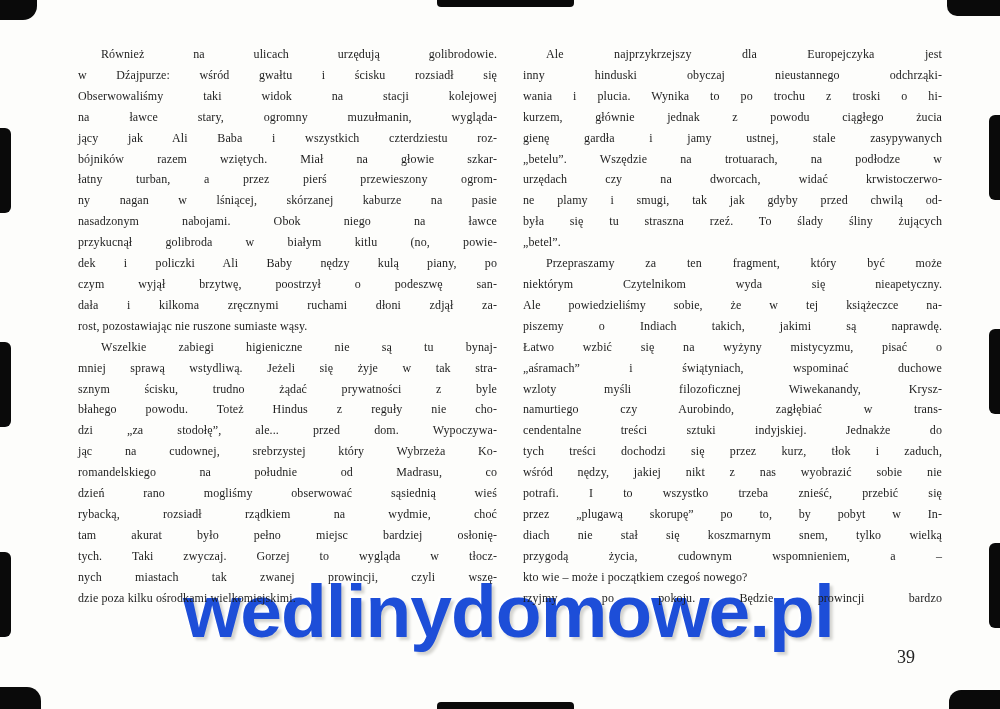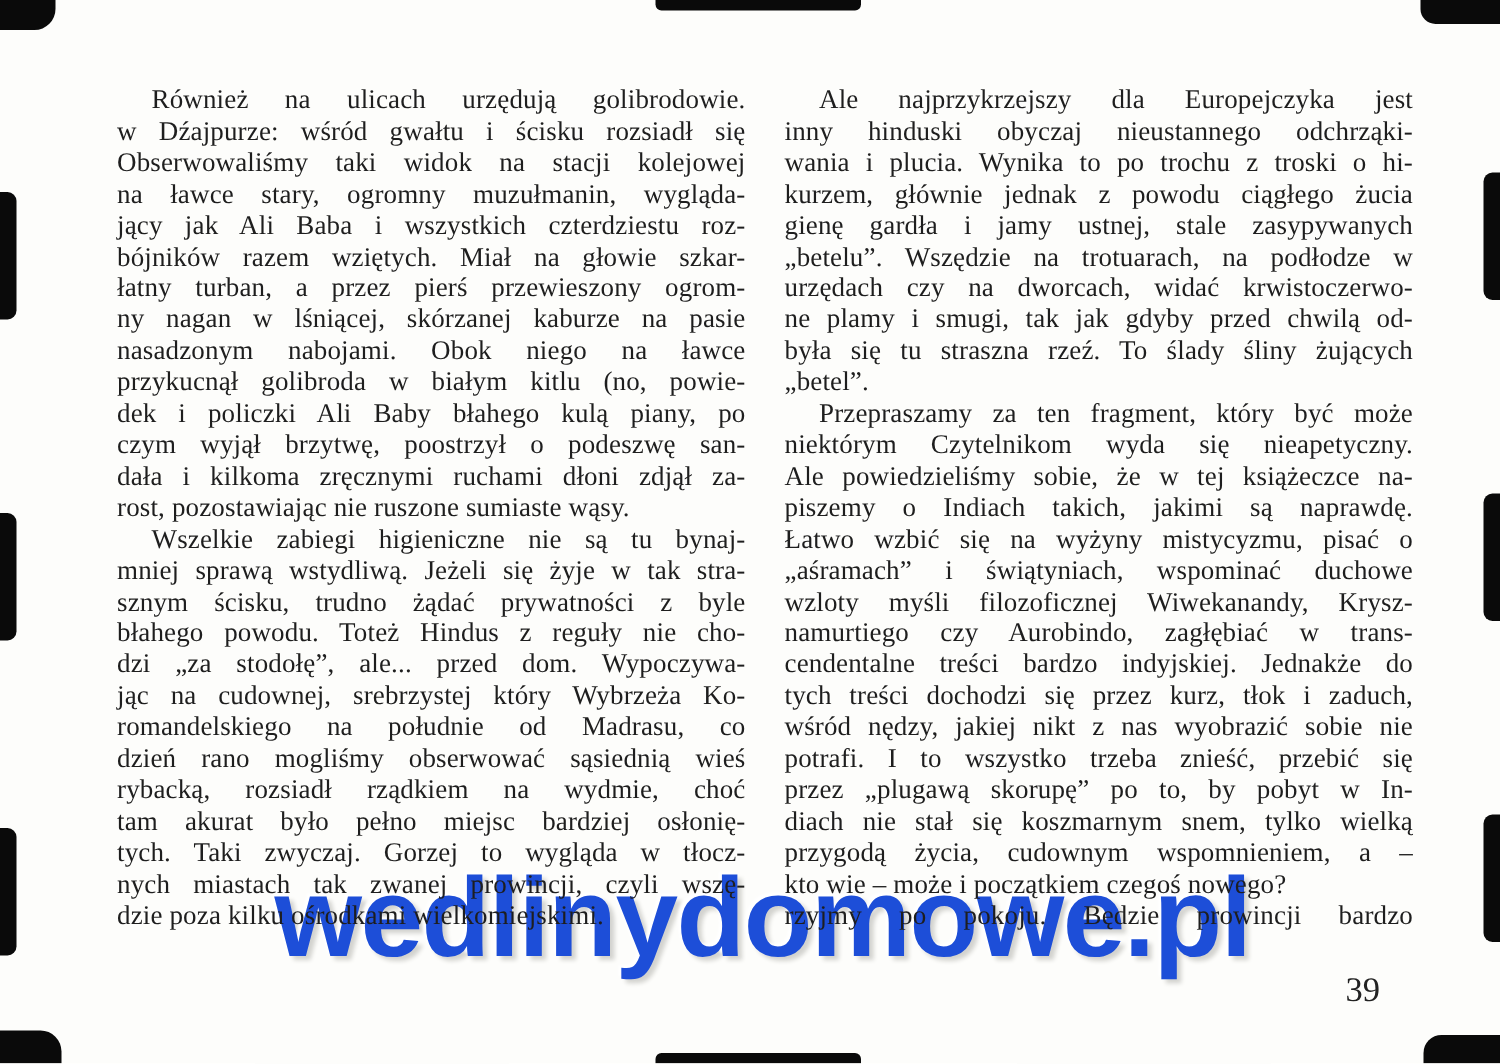--- a/index.html
+++ b/index.html
@@ -6,23 +6,23 @@
   .page {
     position: relative;
     width: 1000px;
     height: 709px;
     background: #fdfdfb;
     overflow: hidden;
     font-family: "Liberation Serif", serif;
   }
   .column {
     position: absolute;
-    top: 56px;
+    top: 44px;
     width: 419px;
-    font-size: 18px;
+    font-size: 12px;
     line-height: 20.9px;
     color: #1e1e1e;
     z-index: 2;
     letter-spacing: 0.1px;
   }
   .col-left  { left: 78px; }
   .col-right { left: 523px; }
   .paragraph { margin: 0; }
   .line {
     text-align: justify;
@@ -41,21 +41,21 @@
     letter-spacing: -1px;
     white-space: nowrap;
     color: #1d4ed8;
     text-shadow: -2px -2px 2px #ffffff, 3px 3px 3px #d3d3cf;
     z-index: 1;
   }
   .page-number {
     position: absolute;
     left: 897px;
     top: 647px;
-    font-size: 23px;
+    font-size: 18px;
     color: #222222;
     z-index: 2;
   }
   .mark { position: absolute; background: #0a0a0a; z-index: 6; }
   .m1  { left: 0;     top: 0;     width: 37px;  height: 20px; border-bottom-right-radius: 14px; }
   .m2  { left: 437px; top: 0;     width: 137px; height: 7px;  border-radius: 0 0 4px 4px; }
   .m3  { left: 947px; top: 0;     width: 53px;  height: 16px; border-bottom-left-radius: 10px; }
   .m4  { left: 0;     top: 128px; width: 11px;  height: 85px; border-radius: 0 6px 6px 0; }
   .m5  { left: 0;     top: 342px; width: 11px;  height: 85px; border-radius: 0 6px 6px 0; }
   .m6  { left: 0;     top: 552px; width: 11px;  height: 85px; border-radius: 0 6px 6px 0; }
@@ -78,21 +78,21 @@
         <div class="line first">Również na ulicach urzędują golibrodowie.</div>
         <div class="line">w Dźajpurze: wśród gwałtu i ścisku rozsiadł się</div>
         <div class="line">Obserwowaliśmy taki widok na stacji kolejowej</div>
         <div class="line">na ławce stary, ogromny muzułmanin, wygląda-</div>
         <div class="line">jący jak Ali Baba i wszystkich czterdziestu roz-</div>
         <div class="line">bójników razem wziętych. Miał na głowie szkar-</div>
         <div class="line">łatny turban, a przez pierś przewieszony ogrom-</div>
         <div class="line">ny nagan w lśniącej, skórzanej kaburze na pasie</div>
         <div class="line">nasadzonym nabojami. Obok niego na ławce</div>
         <div class="line">przykucnął golibroda w białym kitlu (no, powie-</div>
-        <div class="line">dek i policzki Ali Baby błahego kulą piany, po</div>
+        <div class="line">dek i policzki Ali Baby nędzy kulą piany, po</div>
         <div class="line">czym wyjął brzytwę, poostrzył o podeszwę san-</div>
         <div class="line">dała i kilkoma zręcznymi ruchami dłoni zdjął za-</div>
         <div class="line end">rost, pozostawiając nie ruszone sumiaste wąsy.</div>
       </div>
       <div class="paragraph">
         <div class="line first">Wszelkie zabiegi higieniczne nie są tu bynaj-</div>
         <div class="line">mniej sprawą wstydliwą. Jeżeli się żyje w tak stra-</div>
         <div class="line">sznym ścisku, trudno żądać prywatności z byle</div>
         <div class="line">błahego powodu. Toteż Hindus z reguły nie cho-</div>
         <div class="line">dzi „za stodołę”, ale... przed dom. Wypoczywa-</div>
@@ -122,21 +122,21 @@
       </div>
       <div class="paragraph">
         <div class="line first">Przepraszamy za ten fragment, który być może</div>
         <div class="line">niektórym Czytelnikom wyda się nieapetyczny.</div>
         <div class="line">Ale powiedzieliśmy sobie, że w tej książeczce na-</div>
         <div class="line">piszemy o Indiach takich, jakimi są naprawdę.</div>
         <div class="line">Łatwo wzbić się na wyżyny mistycyzmu, pisać o</div>
         <div class="line">„aśramach” i świątyniach, wspominać duchowe</div>
         <div class="line">wzloty myśli filozoficznej Wiwekanandy, Krysz-</div>
         <div class="line">namurtiego czy Aurobindo, zagłębiać w trans-</div>
-        <div class="line">cendentalne treści bardzo indyjskiej. Jednakże do</div>
+        <div class="line">cendentalne treści sztuki indyjskiej. Jednakże do</div>
         <div class="line">tych treści dochodzi się przez kurz, tłok i zaduch,</div>
         <div class="line">wśród nędzy, jakiej nikt z nas wyobrazić sobie nie</div>
         <div class="line">potrafi. I to wszystko trzeba znieść, przebić się</div>
         <div class="line">przez „plugawą skorupę” po to, by pobyt w In-</div>
         <div class="line">diach nie stał się koszmarnym snem, tylko wielką</div>
         <div class="line">przygodą życia, cudownym wspomnieniem, a –</div>
         <div class="line end">kto wie – może i początkiem czegoś nowego?</div>
       </div>
       <div class="paragraph">
         <div class="line">rzyjmy po pokoju. Będzie prowincji bardzo</div>

